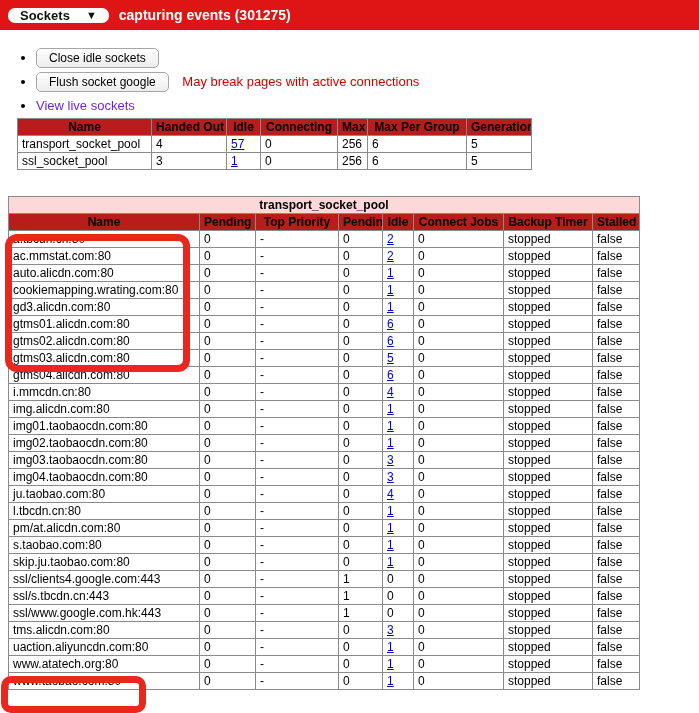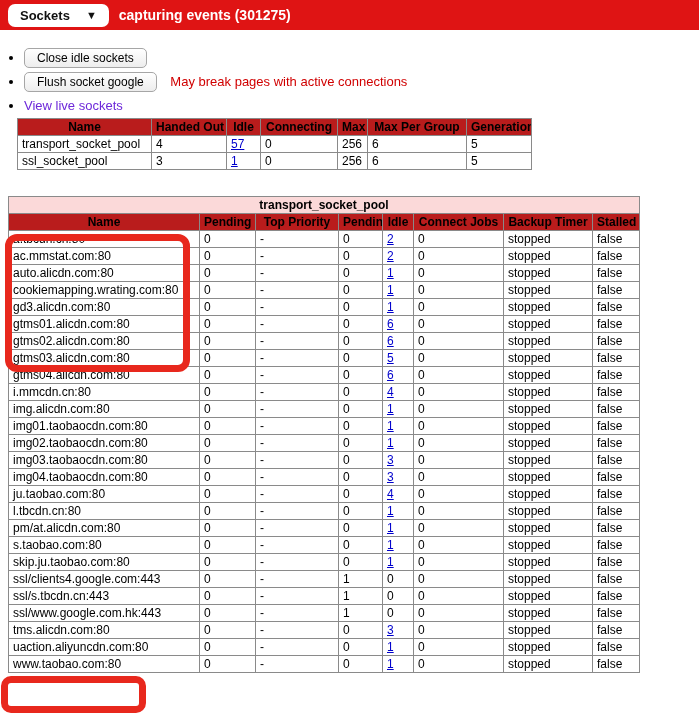--- a/index.html
+++ b/index.html
@@ -17,34 +17,34 @@
   .topbar {
     position: absolute; left: 0; top: 0;
     width: 699px; height: 30px;
     background: #df1414;
     display: flex; align-items: center;
   }
   .dropdown {
     margin-left: 8px;
     background: #ffffff;
     border-radius: 7px;
-    height: 23px;
+    height: 15px;
     padding: 0 12px;
     display: flex; align-items: center;
     font-size: 13px; font-weight: 700; color: #111;
     cursor: default;
   }
   .dropdown .arrow { font-size: 11px; margin-left: 16px; color: #111; }
   .status {
     color: #fff; font-weight: 700; font-size: 14px; margin-left: 10px;
   }
 
   
   ul.actions {
-    position: absolute; top: 44px; left: 8px;
+    position: absolute; top: 44px; left: 20px;
     margin: 0; padding: 0 0 0 16px;
   }
   ul.actions li { font-size: 13px; line-height: 21px; margin: 3px 0; }
   button.push {
     font-family: "Liberation Sans", sans-serif;
     font-size: 12px; color: #000;
     padding: 2px 12px;
     border: 1px solid #a6a6a6;
     border-radius: 5px;
     background: linear-gradient(#ffffff, #ededed);
@@ -459,20 +459,30 @@
         <td>uaction.aliyuncdn.com:80</td>
         <td>0</td>
         <td>-</td>
         <td>0</td>
         <td><span class="link">1</span></td>
         <td>0</td>
         <td>stopped</td>
         <td>false</td>
       </tr>
 
+      <tr>
+        <td>www.atatech.org:80</td>
+        <td>0</td>
+        <td>-</td>
+        <td>0</td>
+        <td><span class="link">1</span></td>
+        <td>0</td>
+        <td>stopped</td>
+        <td>false</td>
+      </tr>
 
       <tr>
         <td>www.taobao.com:80</td>
         <td>0</td>
         <td>-</td>
         <td>0</td>
         <td><span class="link">1</span></td>
         <td>0</td>
         <td>stopped</td>
         <td>false</td>

